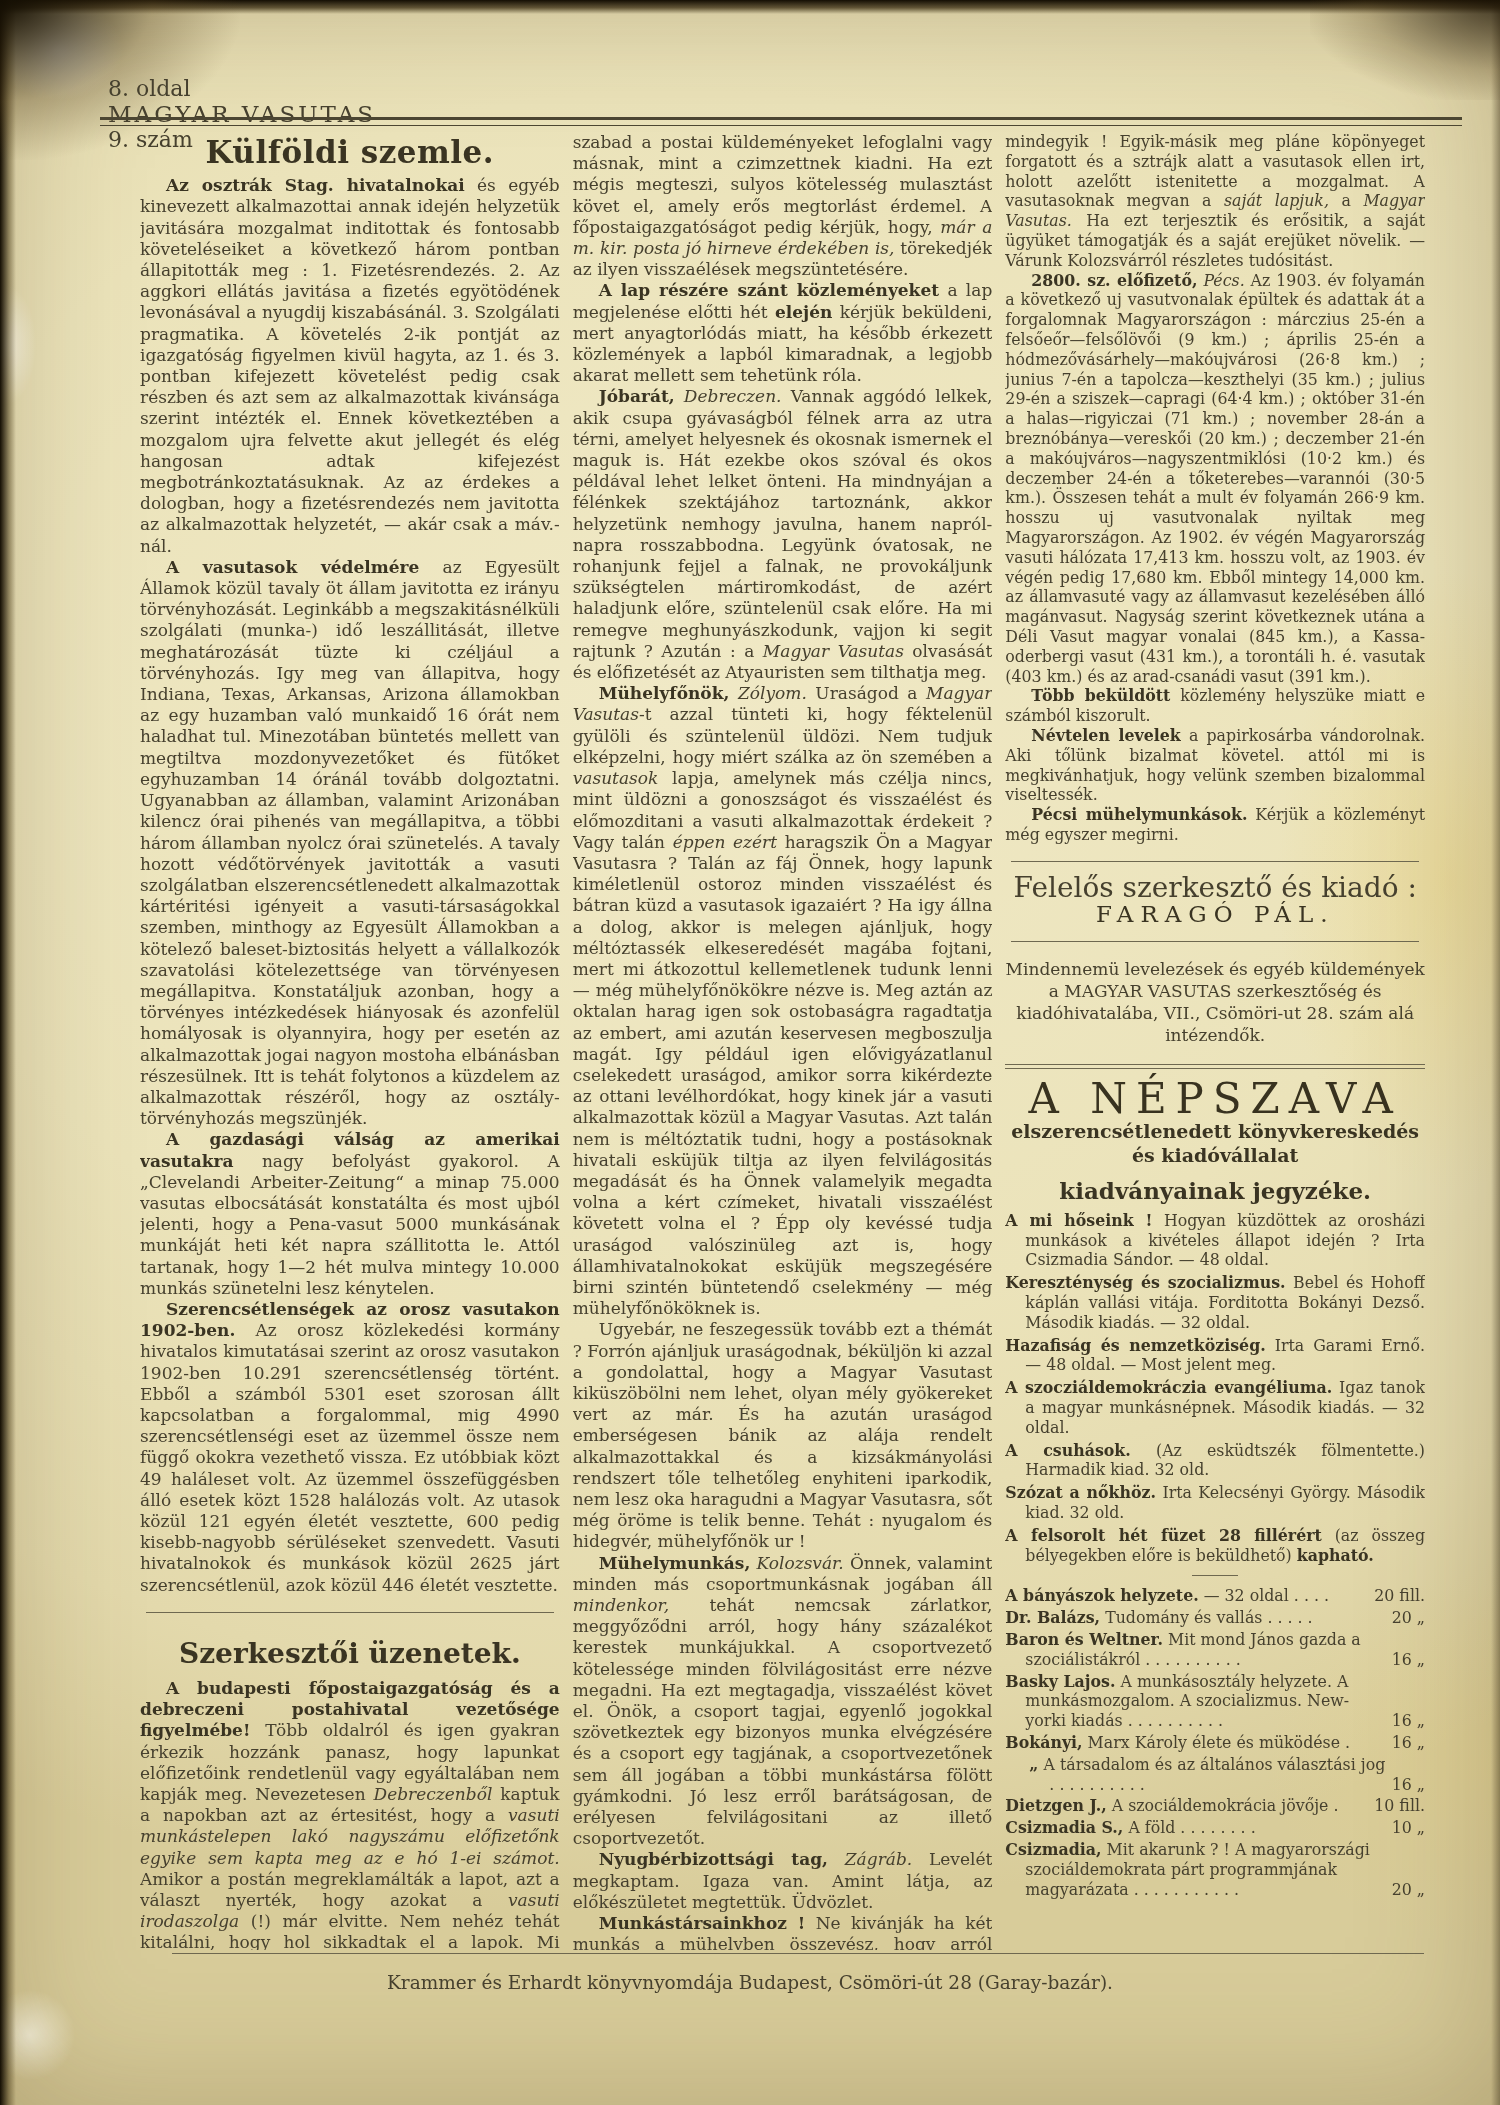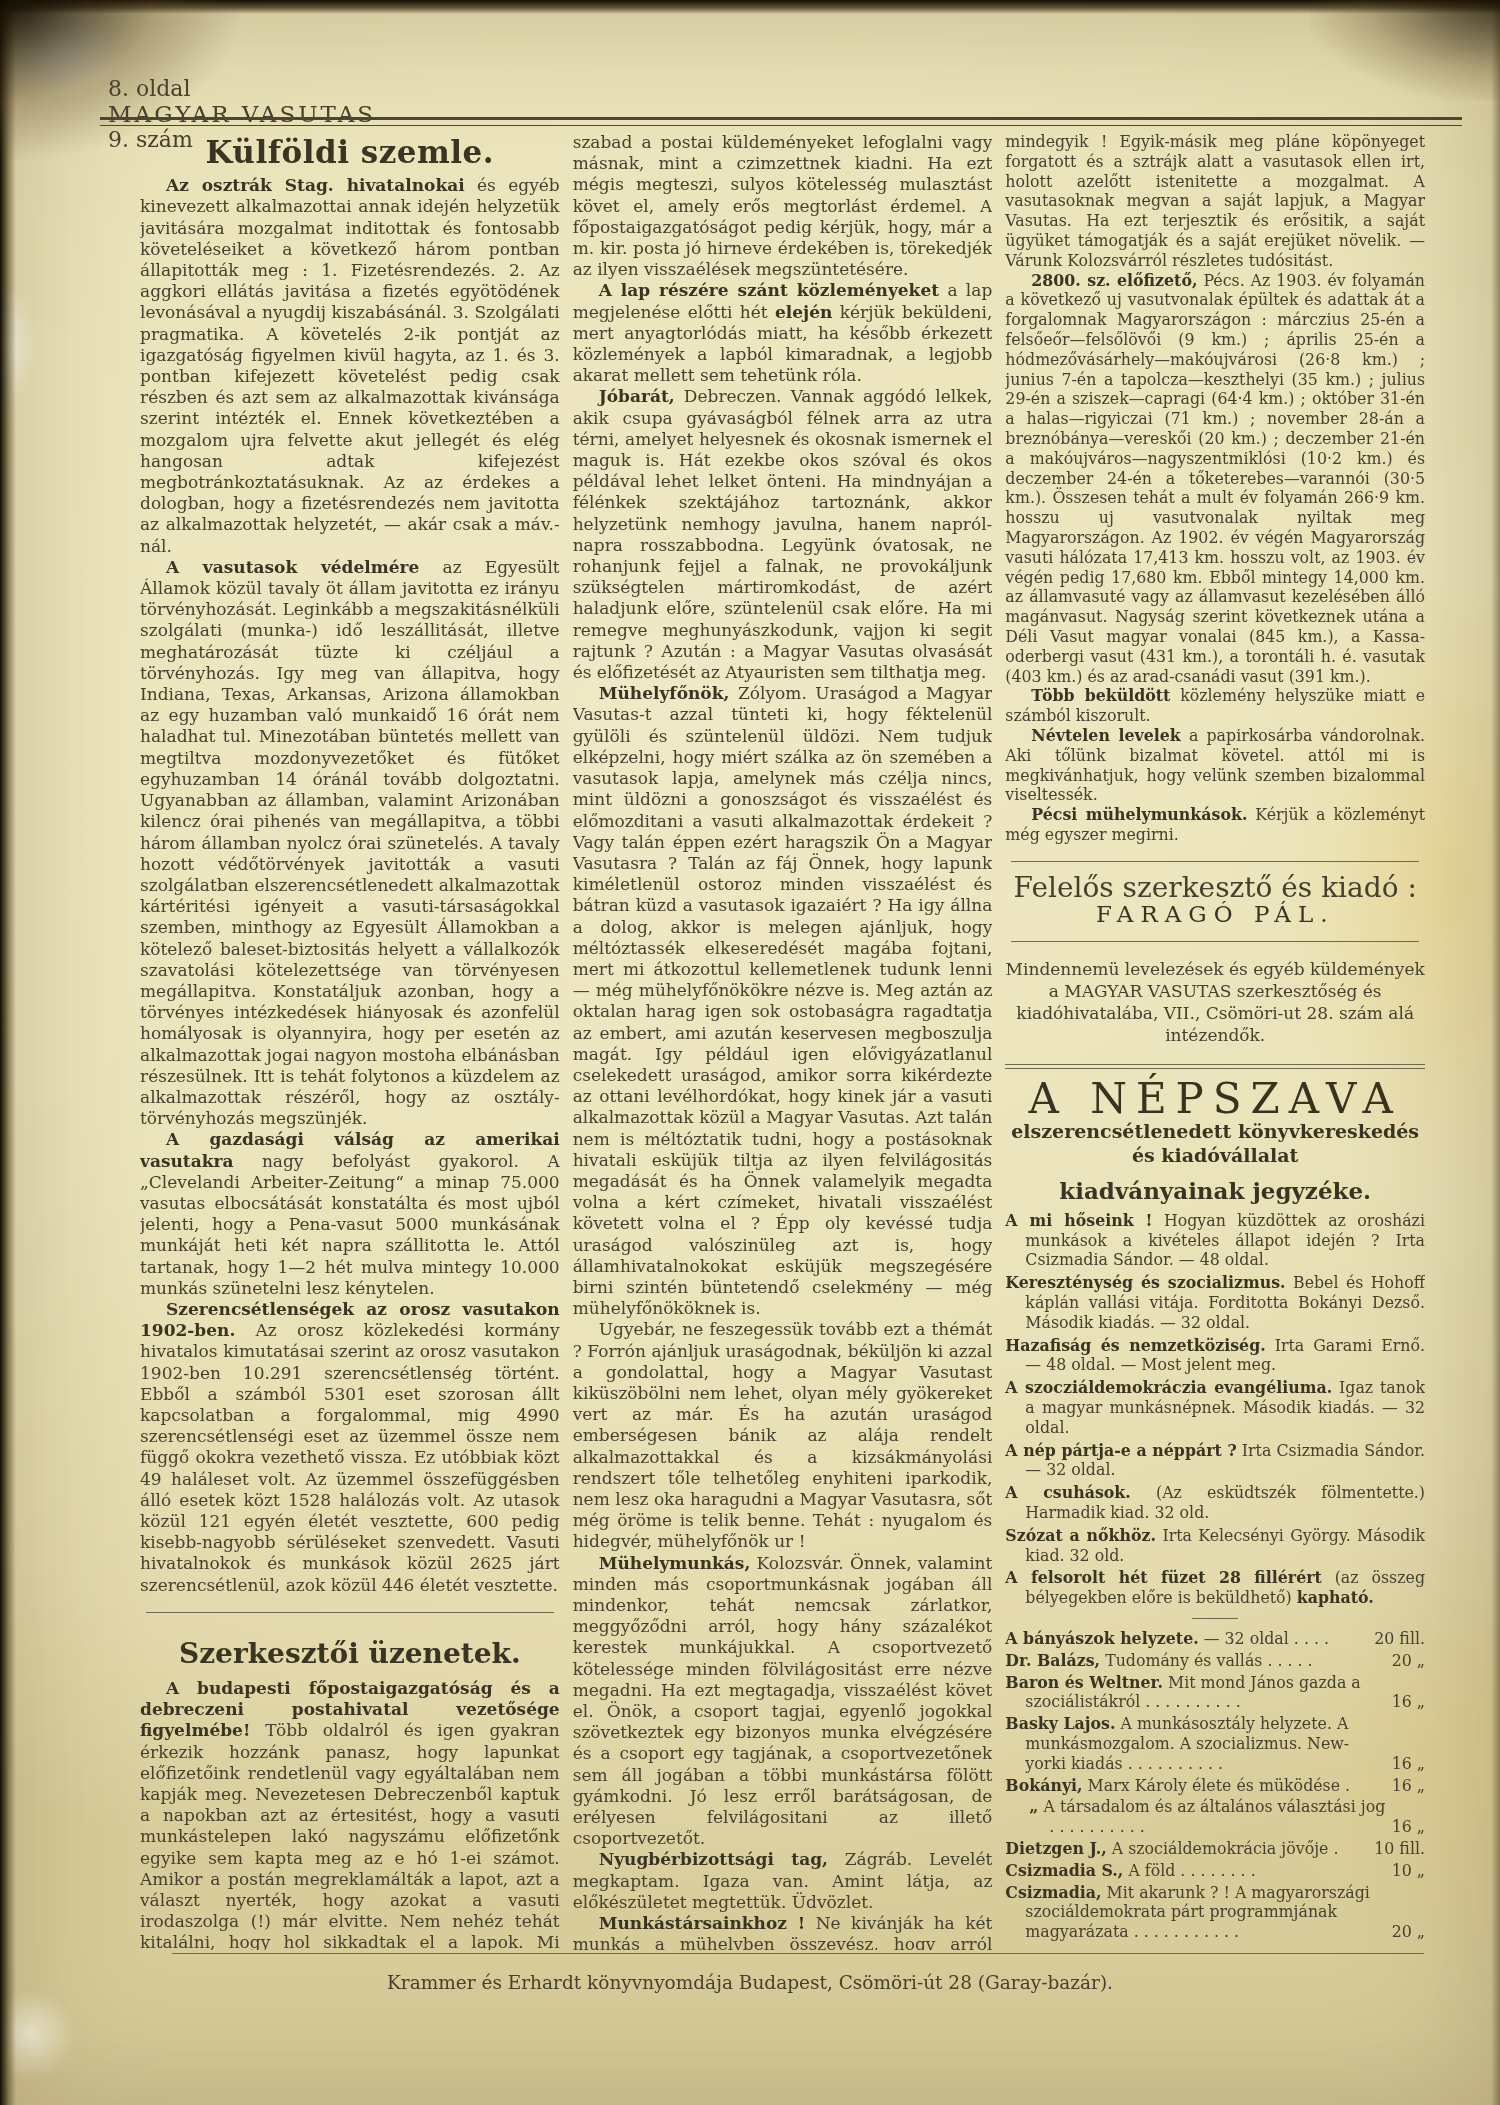--- a/index.html
+++ b/index.html
@@ -32,21 +32,21 @@
 
   .cols{position:absolute;top:132px;left:140px;width:1285px;height:1818px;
     display:flex;gap:13px;}
   .col{flex:1 1 0;overflow:hidden;font-size:17px;line-height:21.2px;text-align:justify;}
   .col.c3{font-size:15.8px;line-height:19.8px;}
 
   p.para{margin:0;text-indent:26px;}
   p.para.noind{text-indent:0;}
   p.para.hang{text-indent:-20px;padding-left:20px;margin:3px 0;}
   .b{font-weight:700;color:#3a3422;}
-  .i{}
+  .i{font-style:italic;}
 
   .heading{text-align:center;font-weight:700;color:#3a3422;}
   .heading.xl{font-size:31px;margin:10px 0 12px;letter-spacing:.5px;}
   .heading.l{font-size:28px;margin:30px 0 14px;}
   .heading.m{font-size:23px;margin:14px 0 10px;font-weight:700;}
 
   .centerline{text-align:center;text-indent:0;margin:2px 0;}
   .centerline.m{font-size:28px;margin-top:6px;}
   .centerline.spread{font-size:23px;letter-spacing:7px;margin:8px 0 6px;color:#3a3422;}
   .centerline.bold2{font-weight:700;font-size:19px;line-height:24px;color:#3a3422;}
@@ -119,21 +119,20 @@
         <div class="rule "></div>
         <div class="centerline cpara">Mindennemü levelezések és egyéb küldemények a MAGYAR VASUTAS szerkesztőség és kiadóhivatalába, VII., Csömöri-ut 28. szám alá intézendők.</div>
         <div class="rule double"></div>
         <div class="bigtitle nepszava">A NÉPSZAVA</div>
         <div class="centerline bold2">elszerencsétlenedett könyvkereskedés és kiadóvállalat</div>
         <div class="heading m">kiadványainak jegyzéke.</div>
         <p class="para hang"><span class="b">A mi hőseink !</span><span> Hogyan küzdöttek az orosházi munkások a kivételes állapot idején ? Irta Csizmadia Sándor. — 48 oldal.</span></p>
         <p class="para hang"><span class="b">Kereszténység és szocializmus.</span><span> Bebel és Hohoff káplán vallási vitája. Forditotta Bokányi Dezső. Második kiadás. — 32 oldal.</span></p>
         <p class="para hang"><span class="b">Hazafiság és nemzetköziség.</span><span> Irta Garami Ernő. — 48 oldal. — Most jelent meg.</span></p>
         <p class="para hang"><span class="b">A szocziáldemokráczia evangéliuma.</span><span> Igaz tanok a magyar munkásnépnek. Második kiadás. — 32 oldal.</span></p>
-        <p class="para hang"><span class="b">A nép pártja-e a néppárt ?</span><span> Irta Csizmadia Sándor. — 32 oldal.</span></p>
         <p class="para hang"><span class="b">A csuhások.</span><span> (Az esküdtszék fölmentette.) Harmadik kiad. 32 old.</span></p>
         <p class="para hang"><span class="b">Szózat a nőkhöz.</span><span> Irta Kelecsényi György. Második kiad. 32 old.</span></p>
         <p class="para hang"><span class="b">A felsorolt hét füzet 28 fillérért</span><span> (az összeg bélyegekben előre is beküldhető) </span><span class="b">kapható.</span></p>
         <div class="rule short"></div>
         <p class="price-row ">
           <span class="pr-text"><span class="b">A bányászok helyzete.</span><span> — 32 oldal .  .  .  .</span></span>
           <span class="pr-price">20 fill.</span>
         </p>
         <p class="price-row ">
           <span class="pr-text"><span class="b">Dr. Balázs,</span><span> Tudomány és vallás .  .  .  .  .</span></span>

